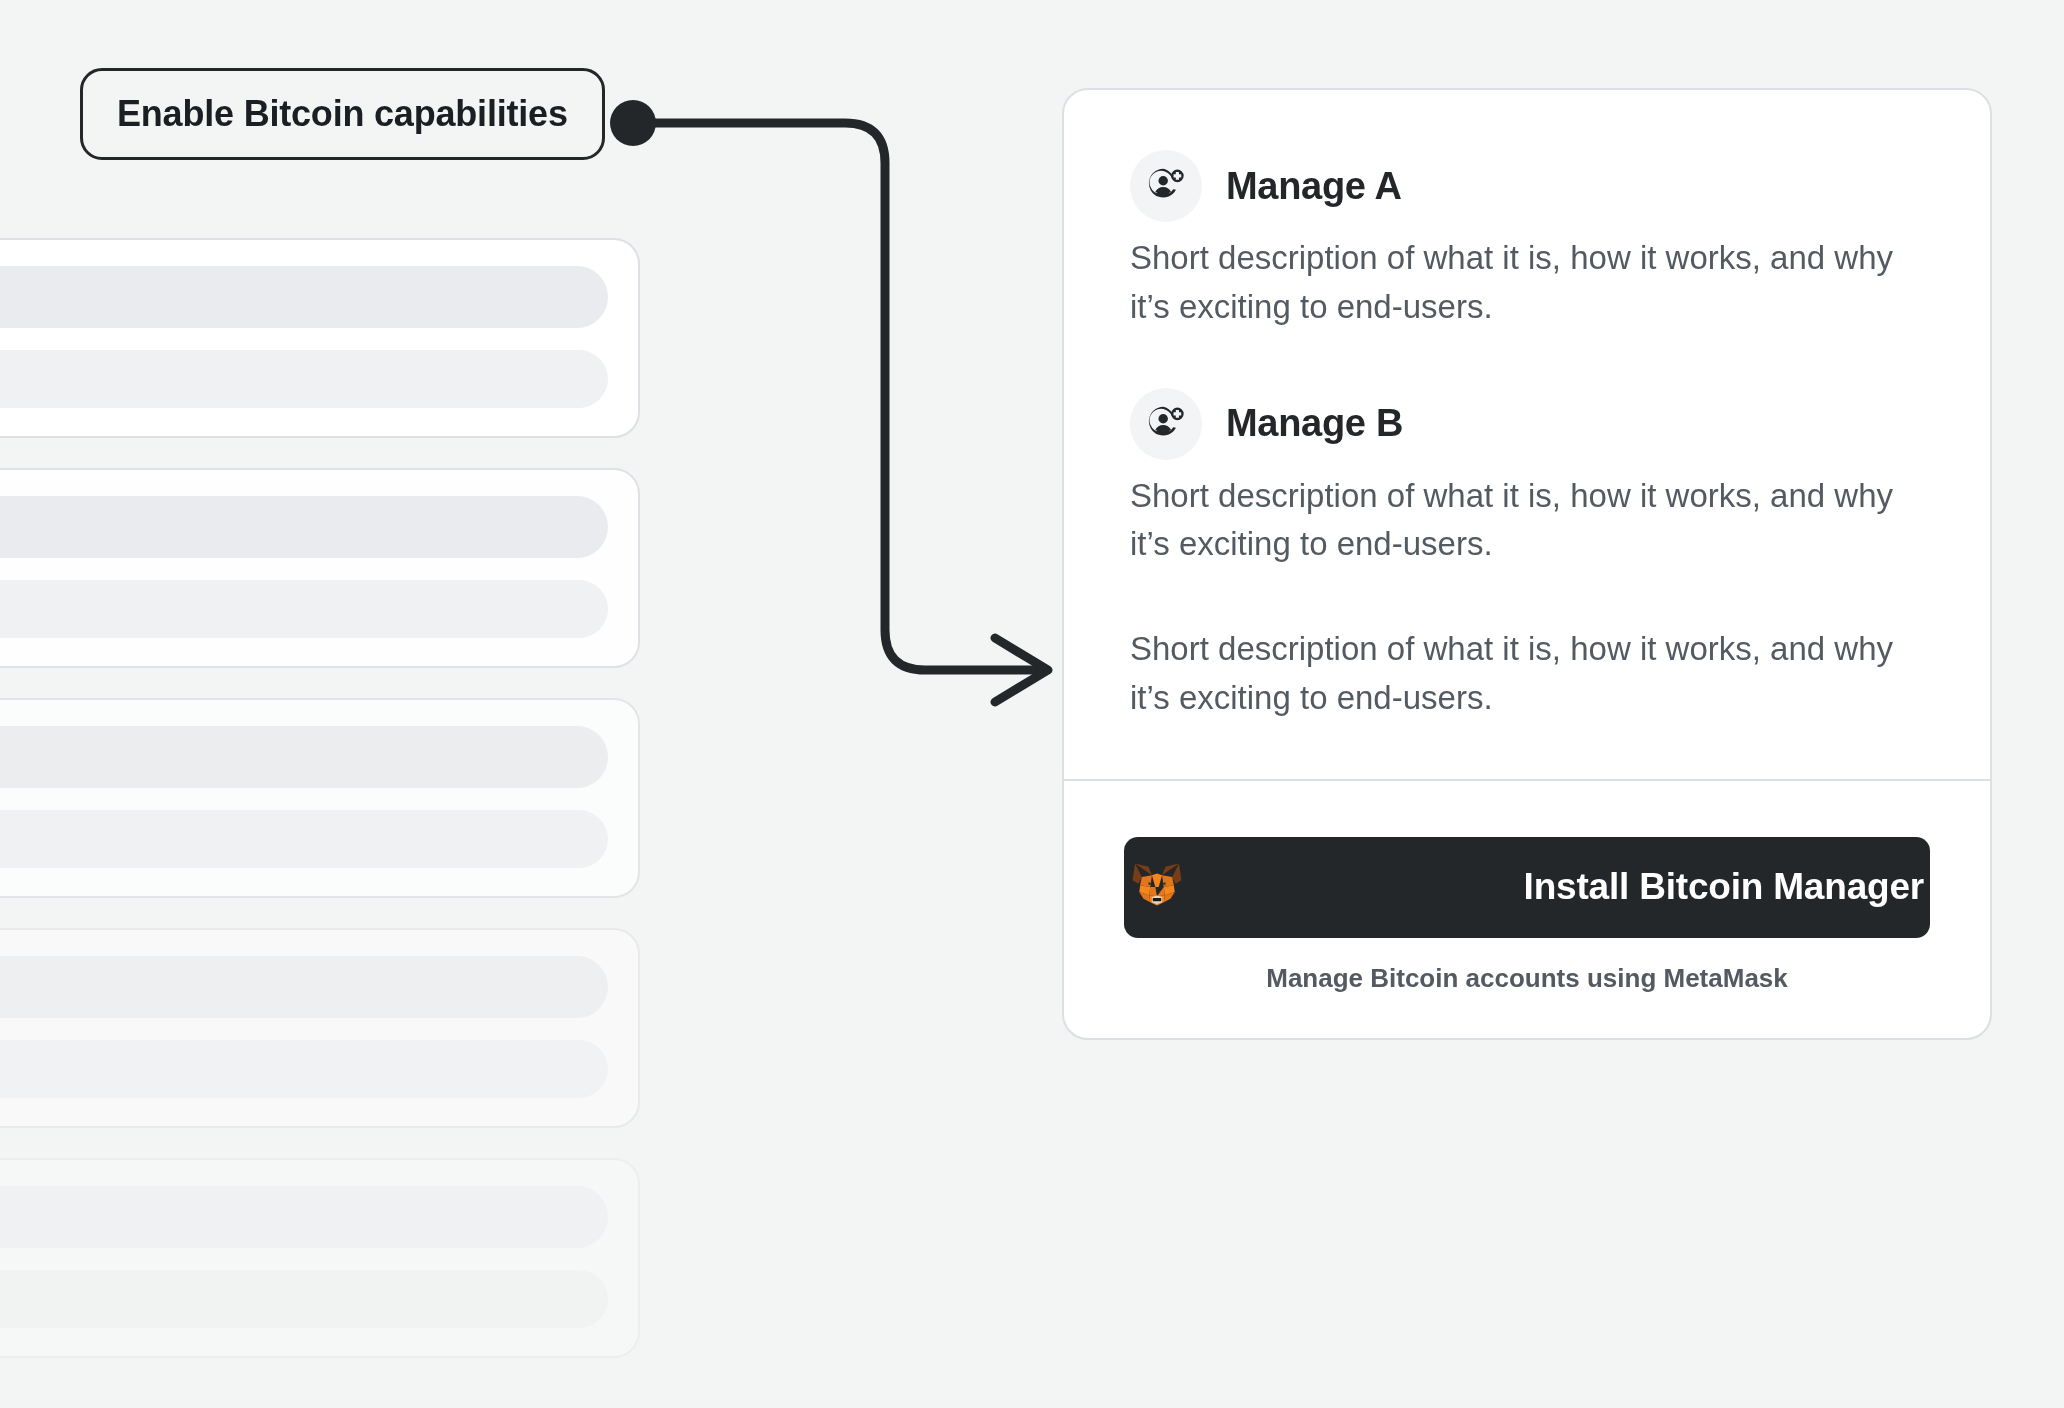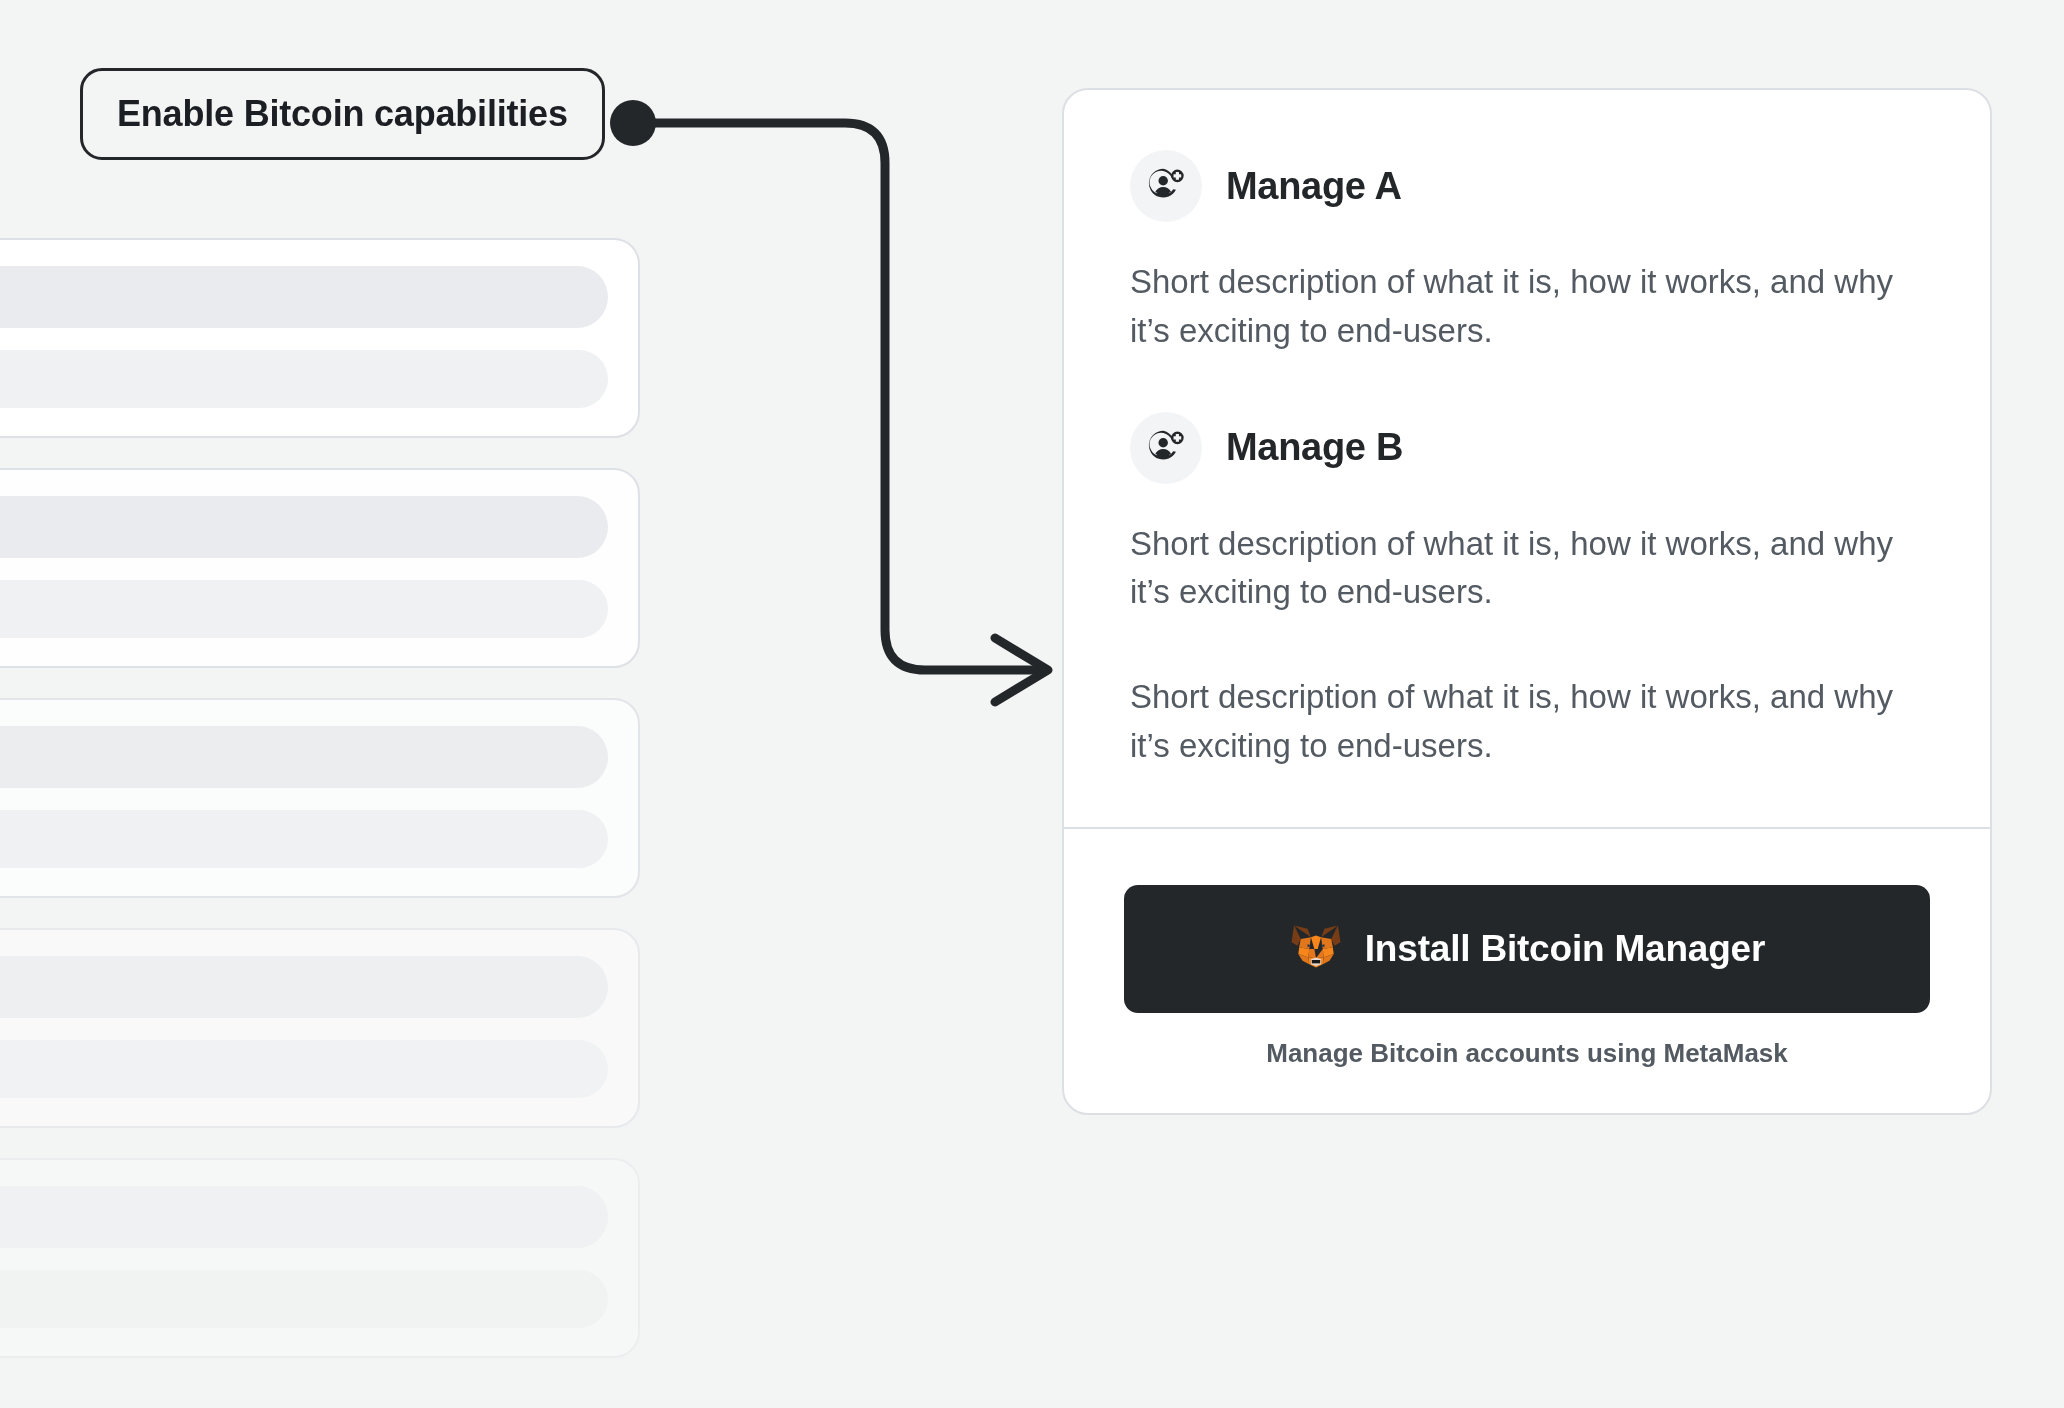--- a/index.html
+++ b/index.html
@@ -130,44 +130,44 @@
     height: 42px;
     display: block;
   }
   .feature-title {
     font-size: 38px;
     font-weight: 700;
     color: #24272A;
     letter-spacing: -0.3px;
   }
   .feature-desc {
-    margin-top: 36px;
+    margin-top: 12px;
     font-size: 33px;
     line-height: 1.48;
     color: #535A61;
     max-width: 800px;
   }
 
   .card-divider {
     height: 2px;
     background: #DCE0E4;
     width: 100%;
   }
 
   .feature-footer {
     padding: 56px 60px 44px 60px;
     text-align: center;
   }
   .install-button {
     display: flex;
     align-items: center;
-    justify-content: center;
+    justify-content: space-between;
     gap: 22px;
     width: 100%;
-    height: 128px;
+    height: 101px;
     background: #24272A;
     border: none;
     border-radius: 14px;
     cursor: pointer;
     box-sizing: border-box;
   }
   .install-button-label {
     font-size: 37px;
     font-weight: 700;
     color: #FFFFFF;

